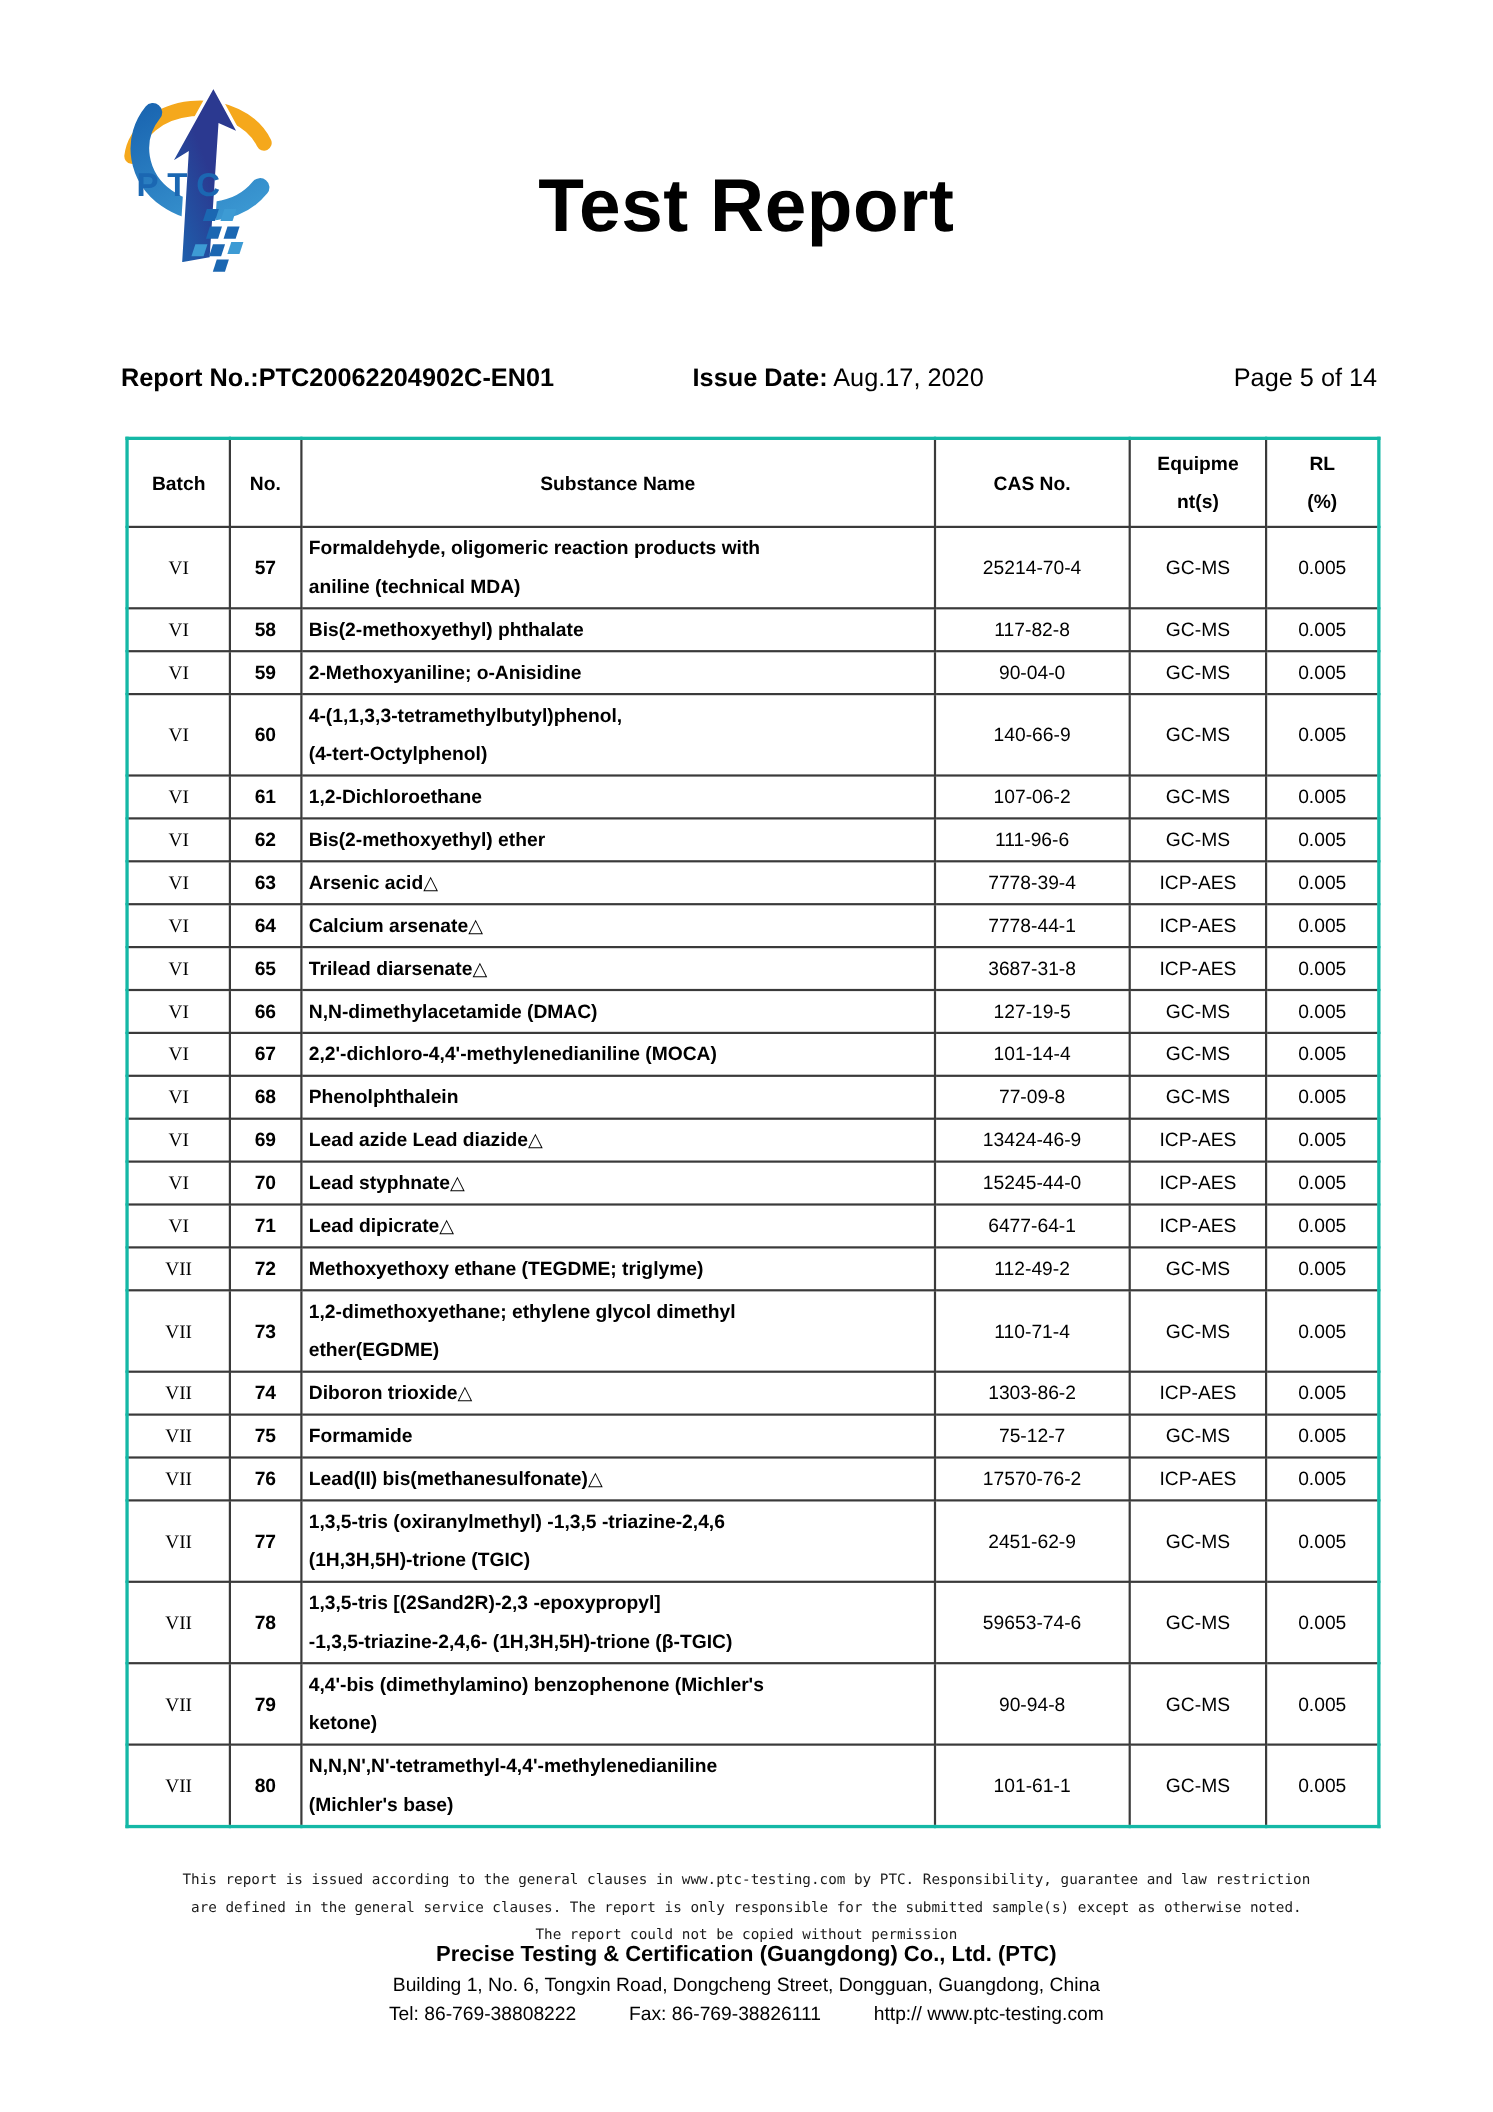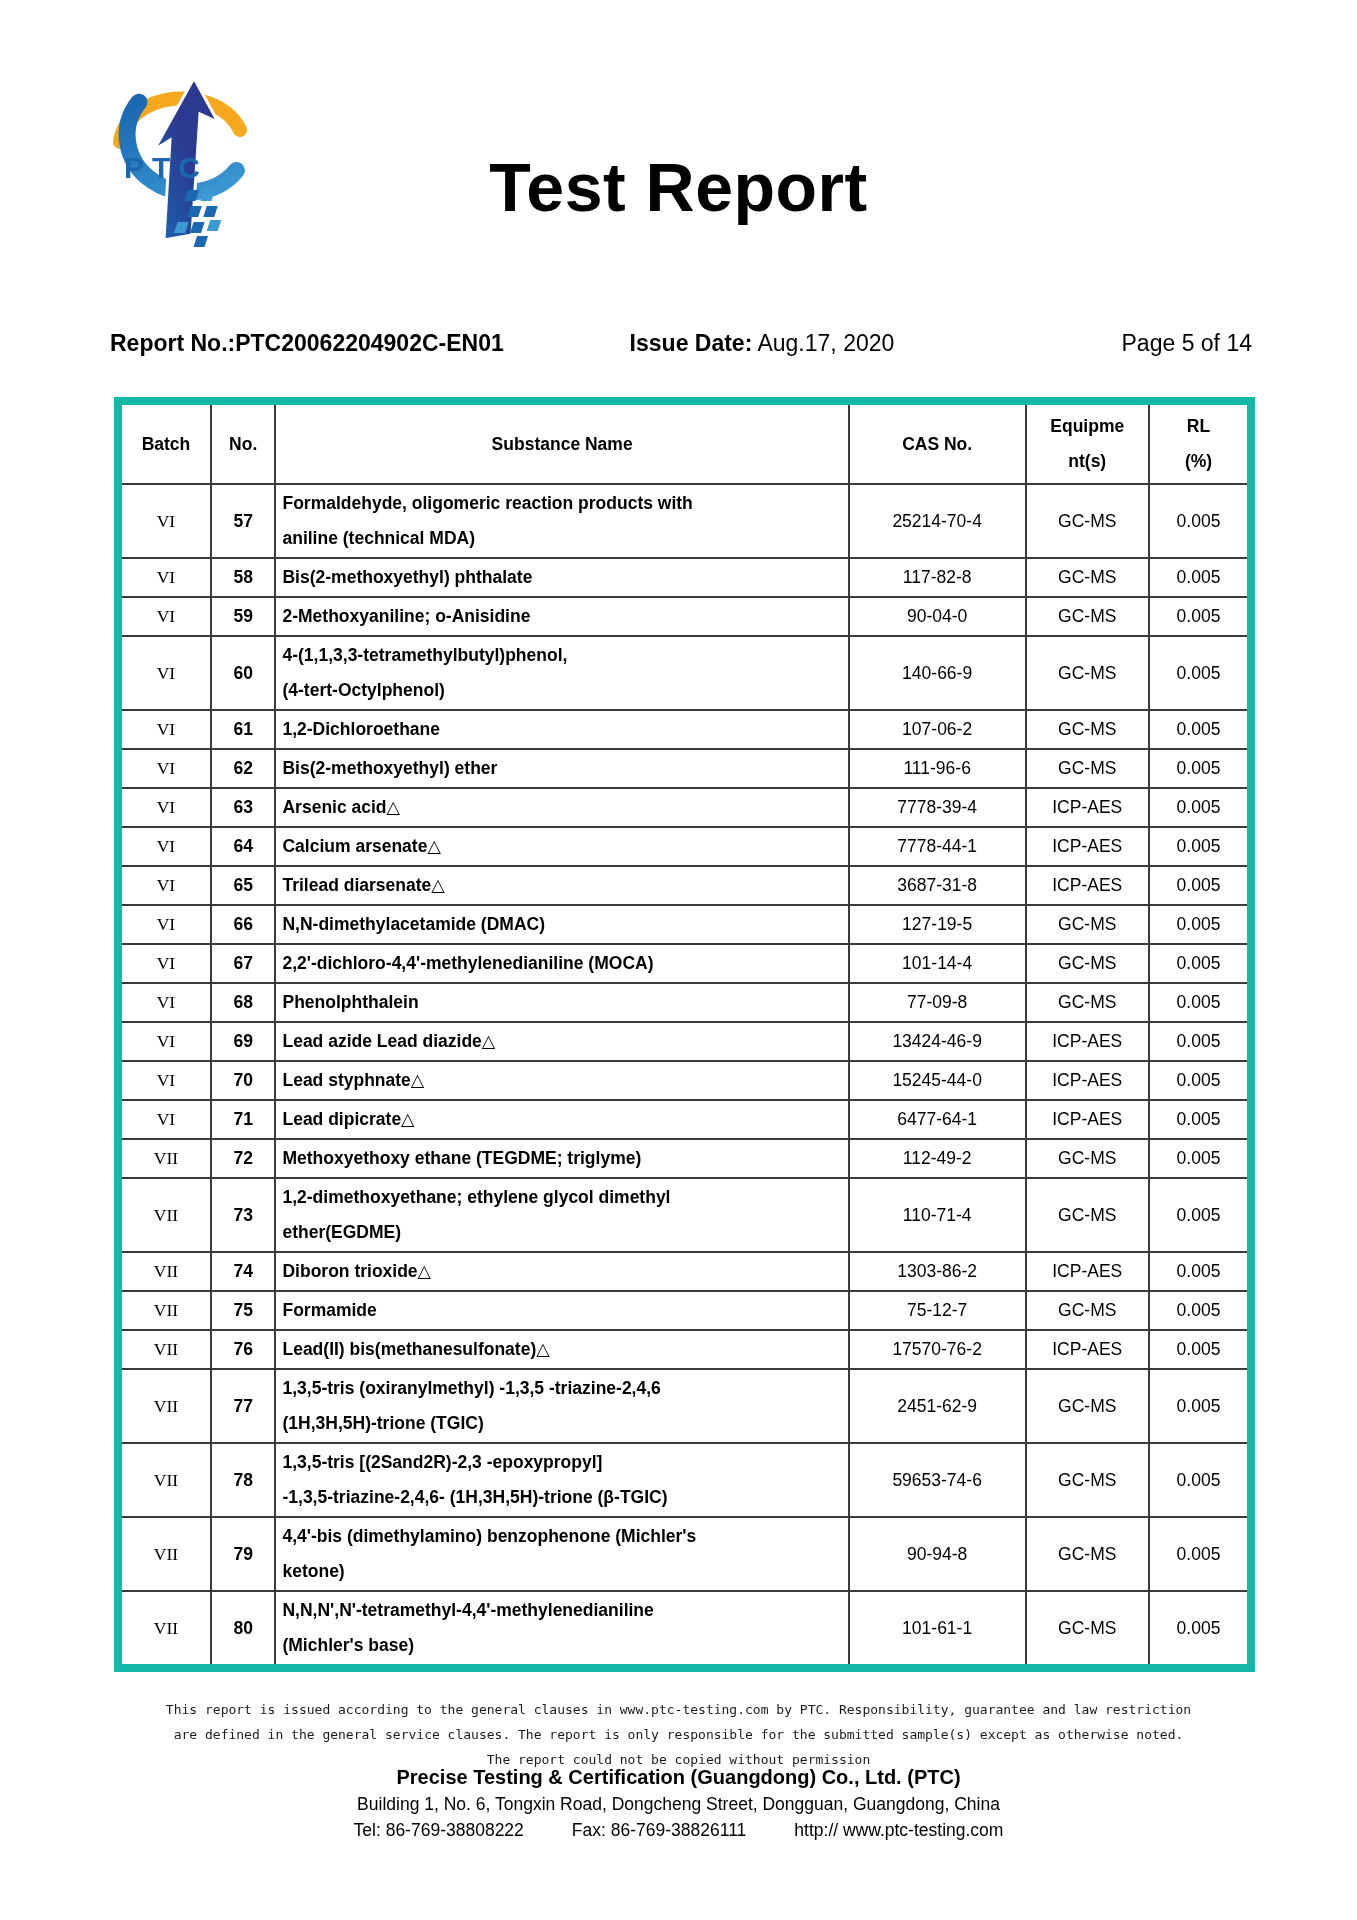--- a/index.html
+++ b/index.html
@@ -16,21 +16,21 @@
   
   .meta { position:absolute; top:330px; left:110px; width:1142px;
           display:grid; grid-template-columns:45.5% 36.5% 18%; font-size:23px; }
   .meta .m-left { font-weight:bold; text-align:left; }
   .meta .m-mid  { text-align:left; }
   .meta .m-mid .lbl { font-weight:bold; }
   .meta .m-right { text-align:right; font-weight:normal; }
 
   
   table.report { position:absolute; top:397px; left:114px; width:1141px;
-                 border-collapse:collapse; border:8px solid #14b8a6; table-layout:fixed; }
+                 border-collapse:collapse; border:3px solid #14b8a6; table-layout:fixed; }
   table.report th, table.report td { border:2px solid #3a3a3a; font-size:17.5px;
                  line-height:35px; padding:1px 6px; vertical-align:middle; }
   table.report th { font-weight:bold; text-align:center; white-space:pre-line; padding:4px 2px; }
   td.c-batch { text-align:center; font-family:"Liberation Serif","DejaVu Serif",serif;
                font-size:20px; font-weight:normal; }
   td.c-no   { text-align:center; font-weight:bold; }
   td.c-name { text-align:left; font-weight:bold; white-space:pre-line; padding-left:12px; }
   td.c-cas, td.c-equip, td.c-rl { text-align:center; font-weight:normal; }
 
   

